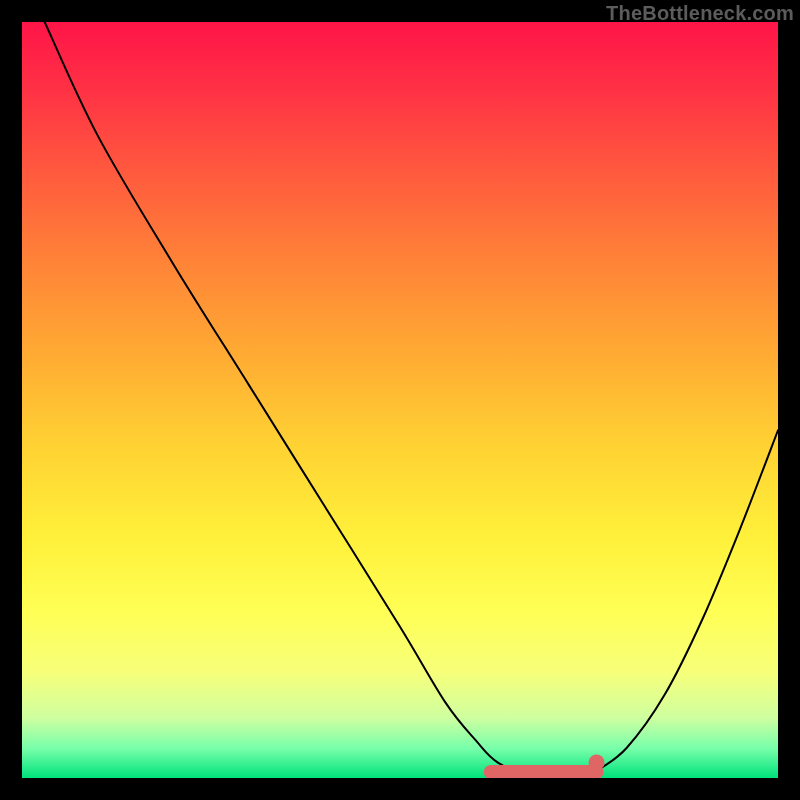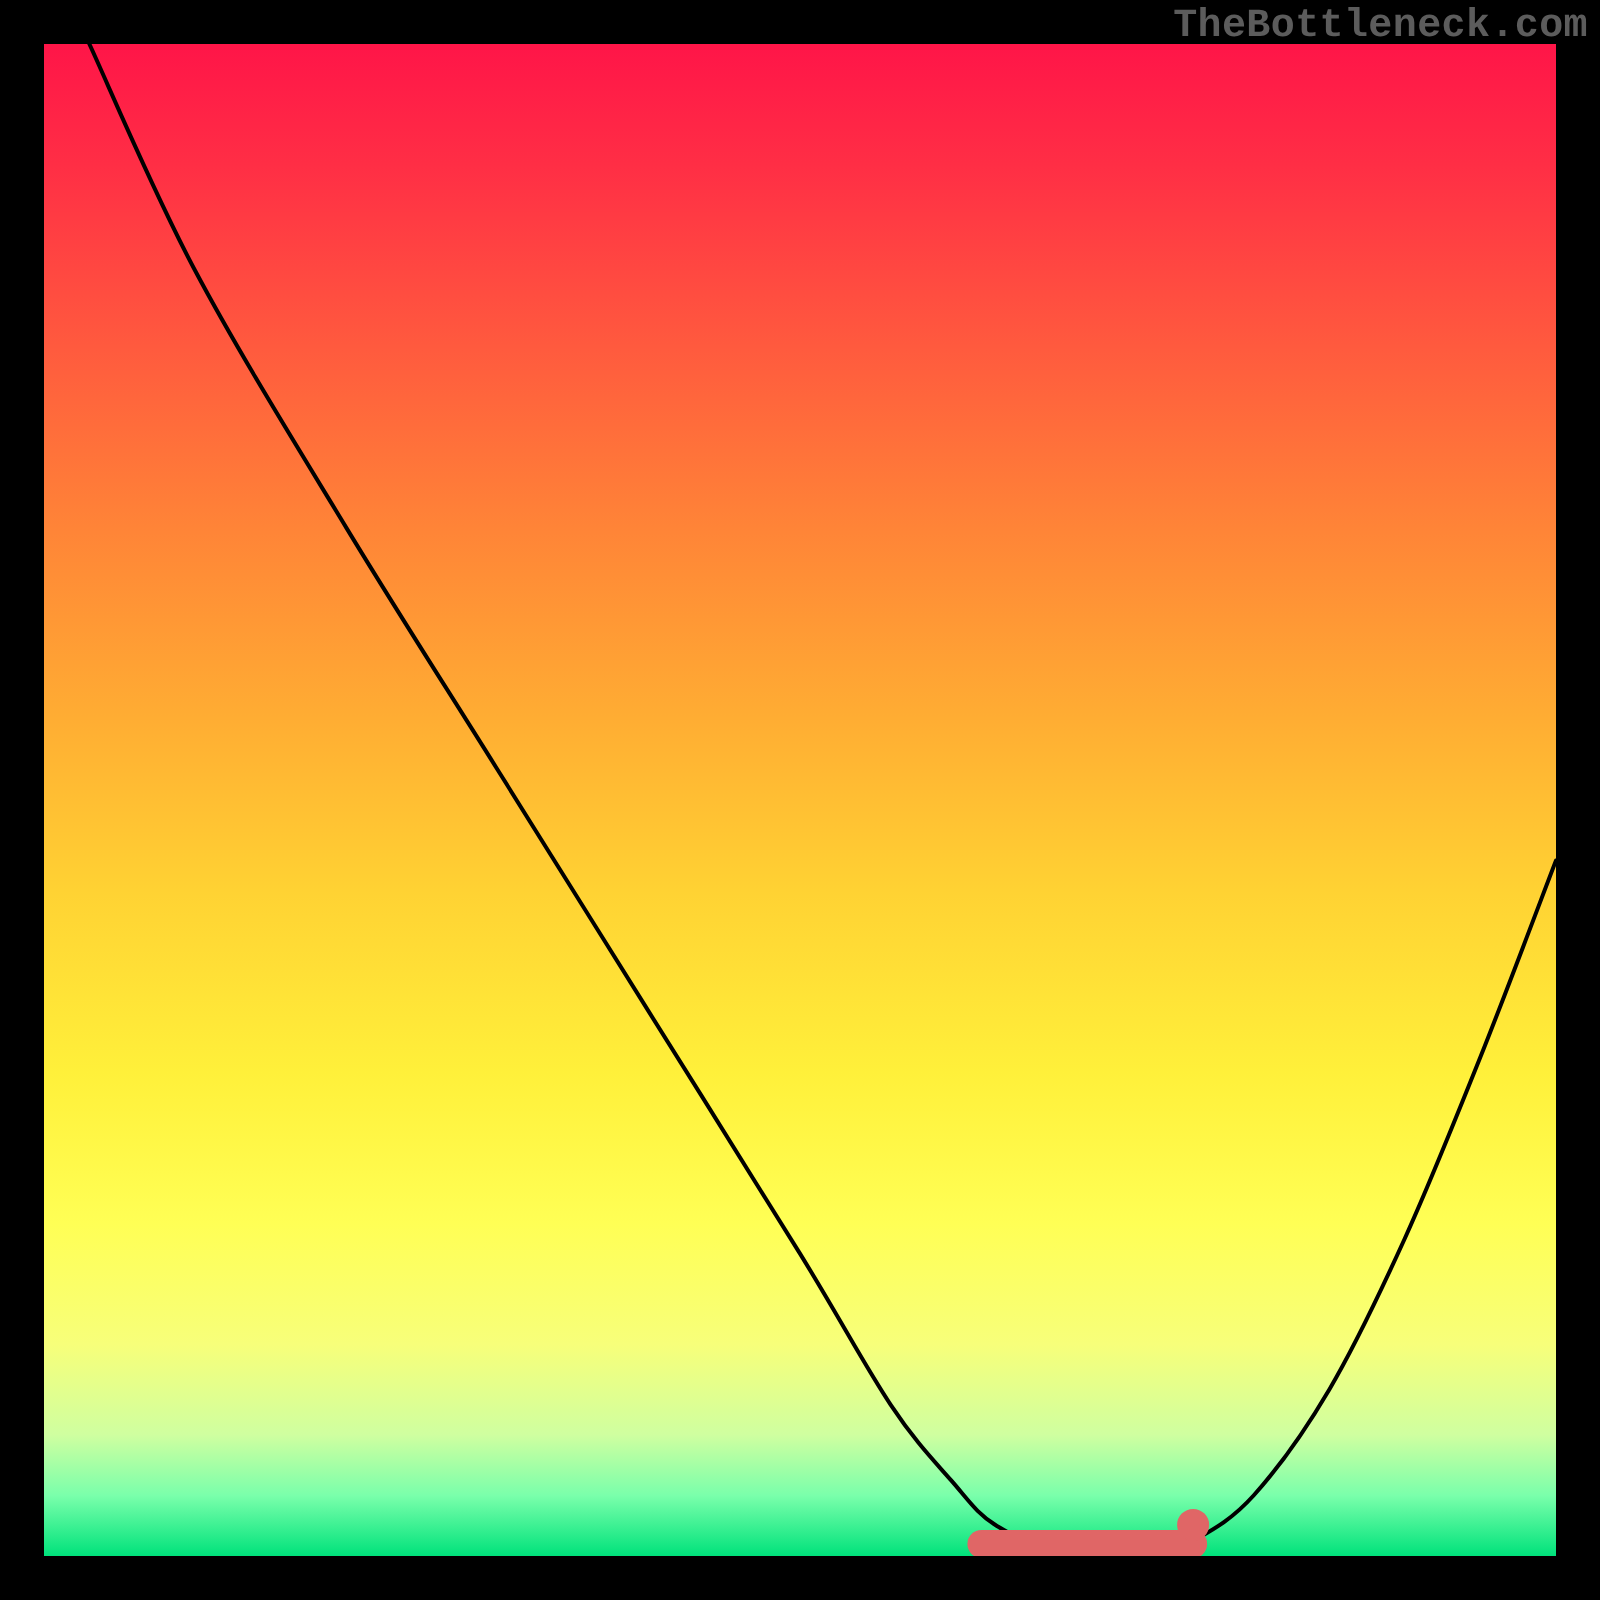--- a/index.html
+++ b/index.html
@@ -8,21 +8,20 @@
     width: 800px;
     height: 800px;
     background: #000;
     font-family: Arial, Helvetica, sans-serif;
     overflow: hidden;
   }
   .wrap {
     position: relative;
     width: 800px;
     height: 800px;
-    font-family: Liberation Mono, monospace;
   }
   .watermark {
     position: absolute;
     top: 2px;
     right: 6px;
     color: #5c5c5c;
     font-size: 20px;
     font-weight: 600;
     letter-spacing: 0.2px;
   }

